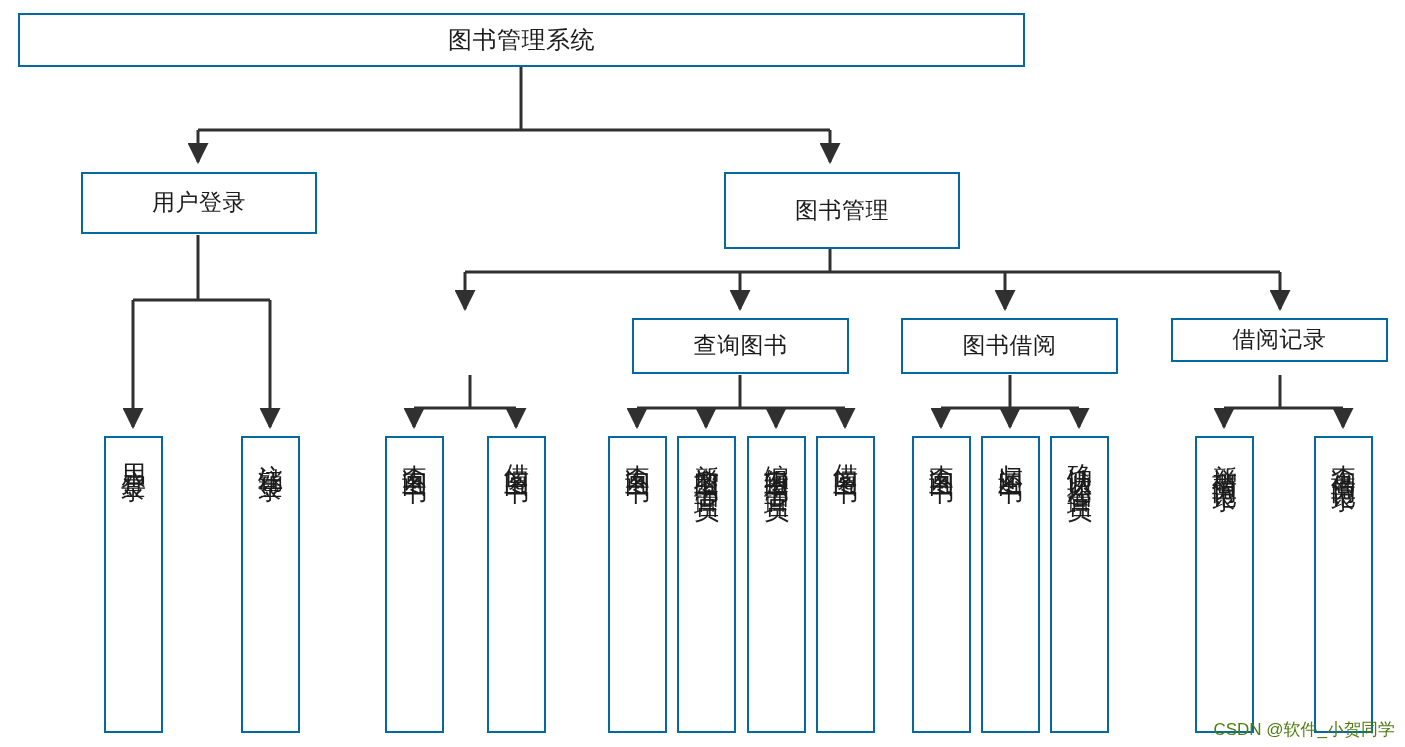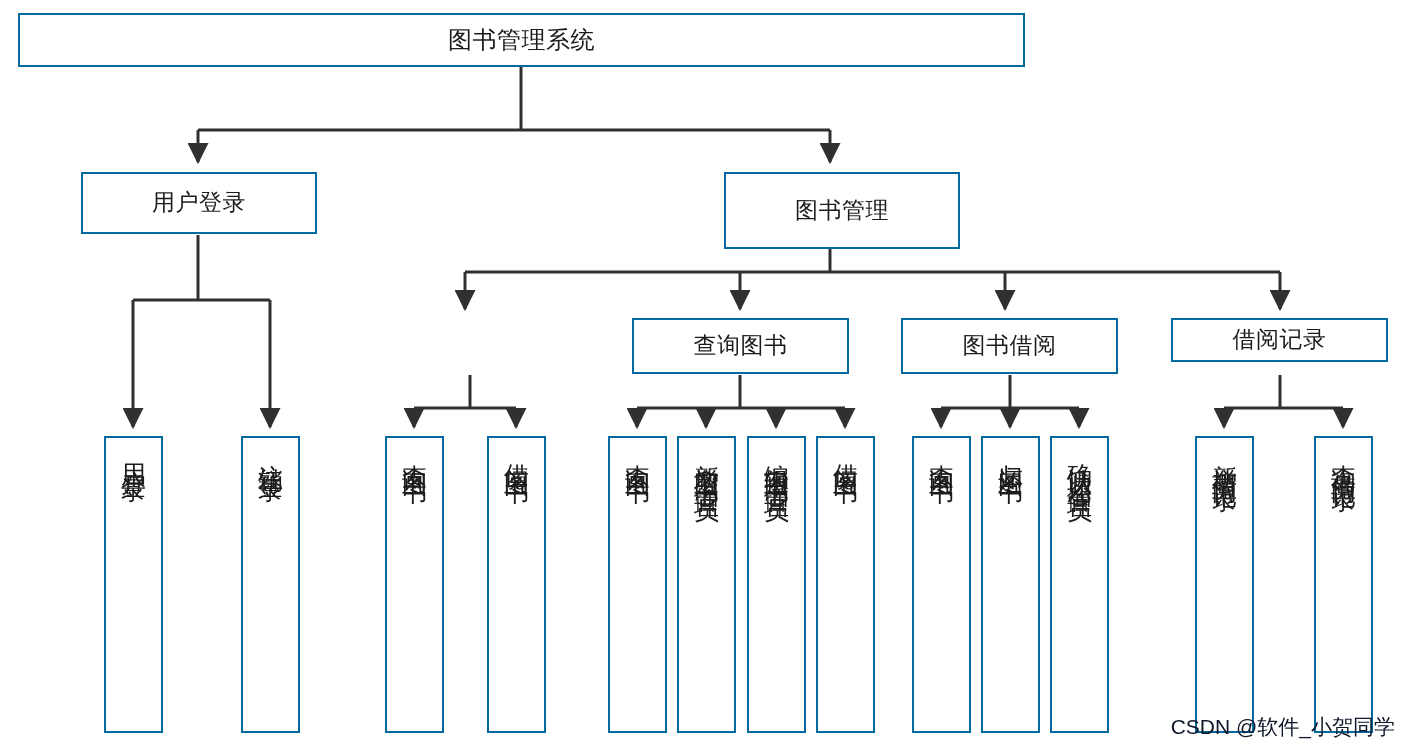--- a/index.html
+++ b/index.html
@@ -59,22 +59,22 @@
     line-height: 1;
     padding-top: 2px;
   }
   #root-node .node-label {
     font-size: 24px;
   }
   #watermark {
     position: absolute;
     right: 10px;
     bottom: 6px;
-    font-size: 21px;
-    color: #0f172a;
+    font-size: 17px;
+    color: #4d7c0f;
     z-index: 5;
     white-space: nowrap;
   }
 </style>
 </head>
 <body>
 
 <div id="canvas">
 
   <svg id="edges" viewBox="0 0 1405 747" xmlns="http://www.w3.org/2000/svg">

